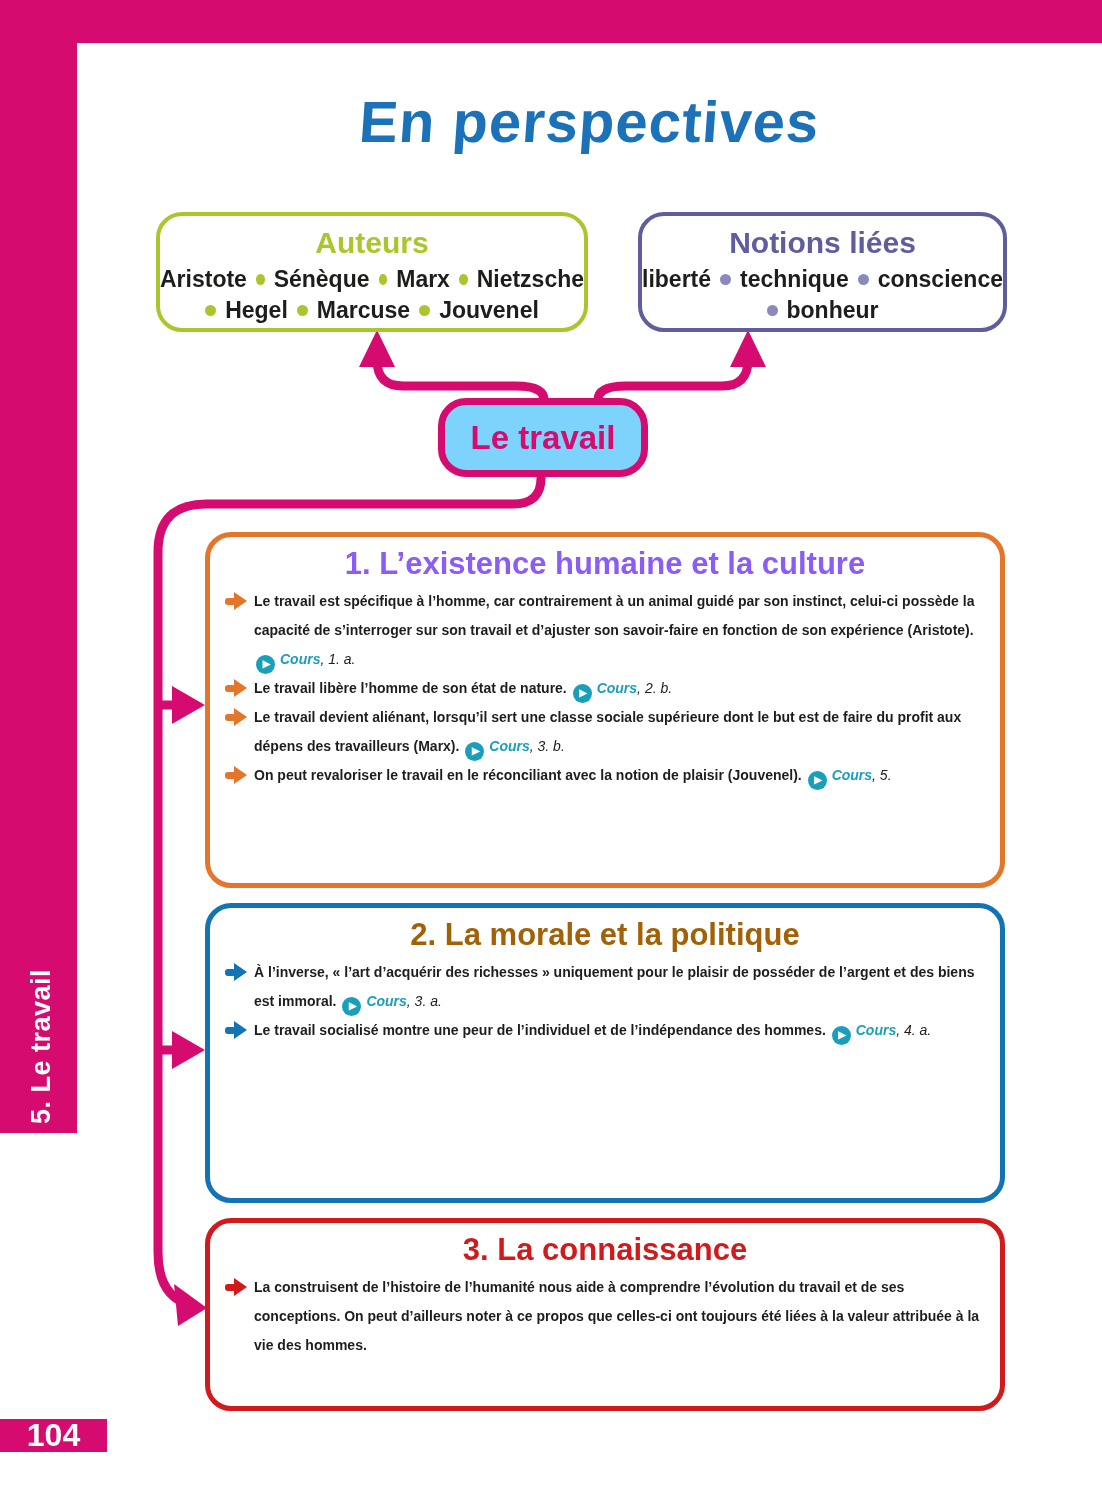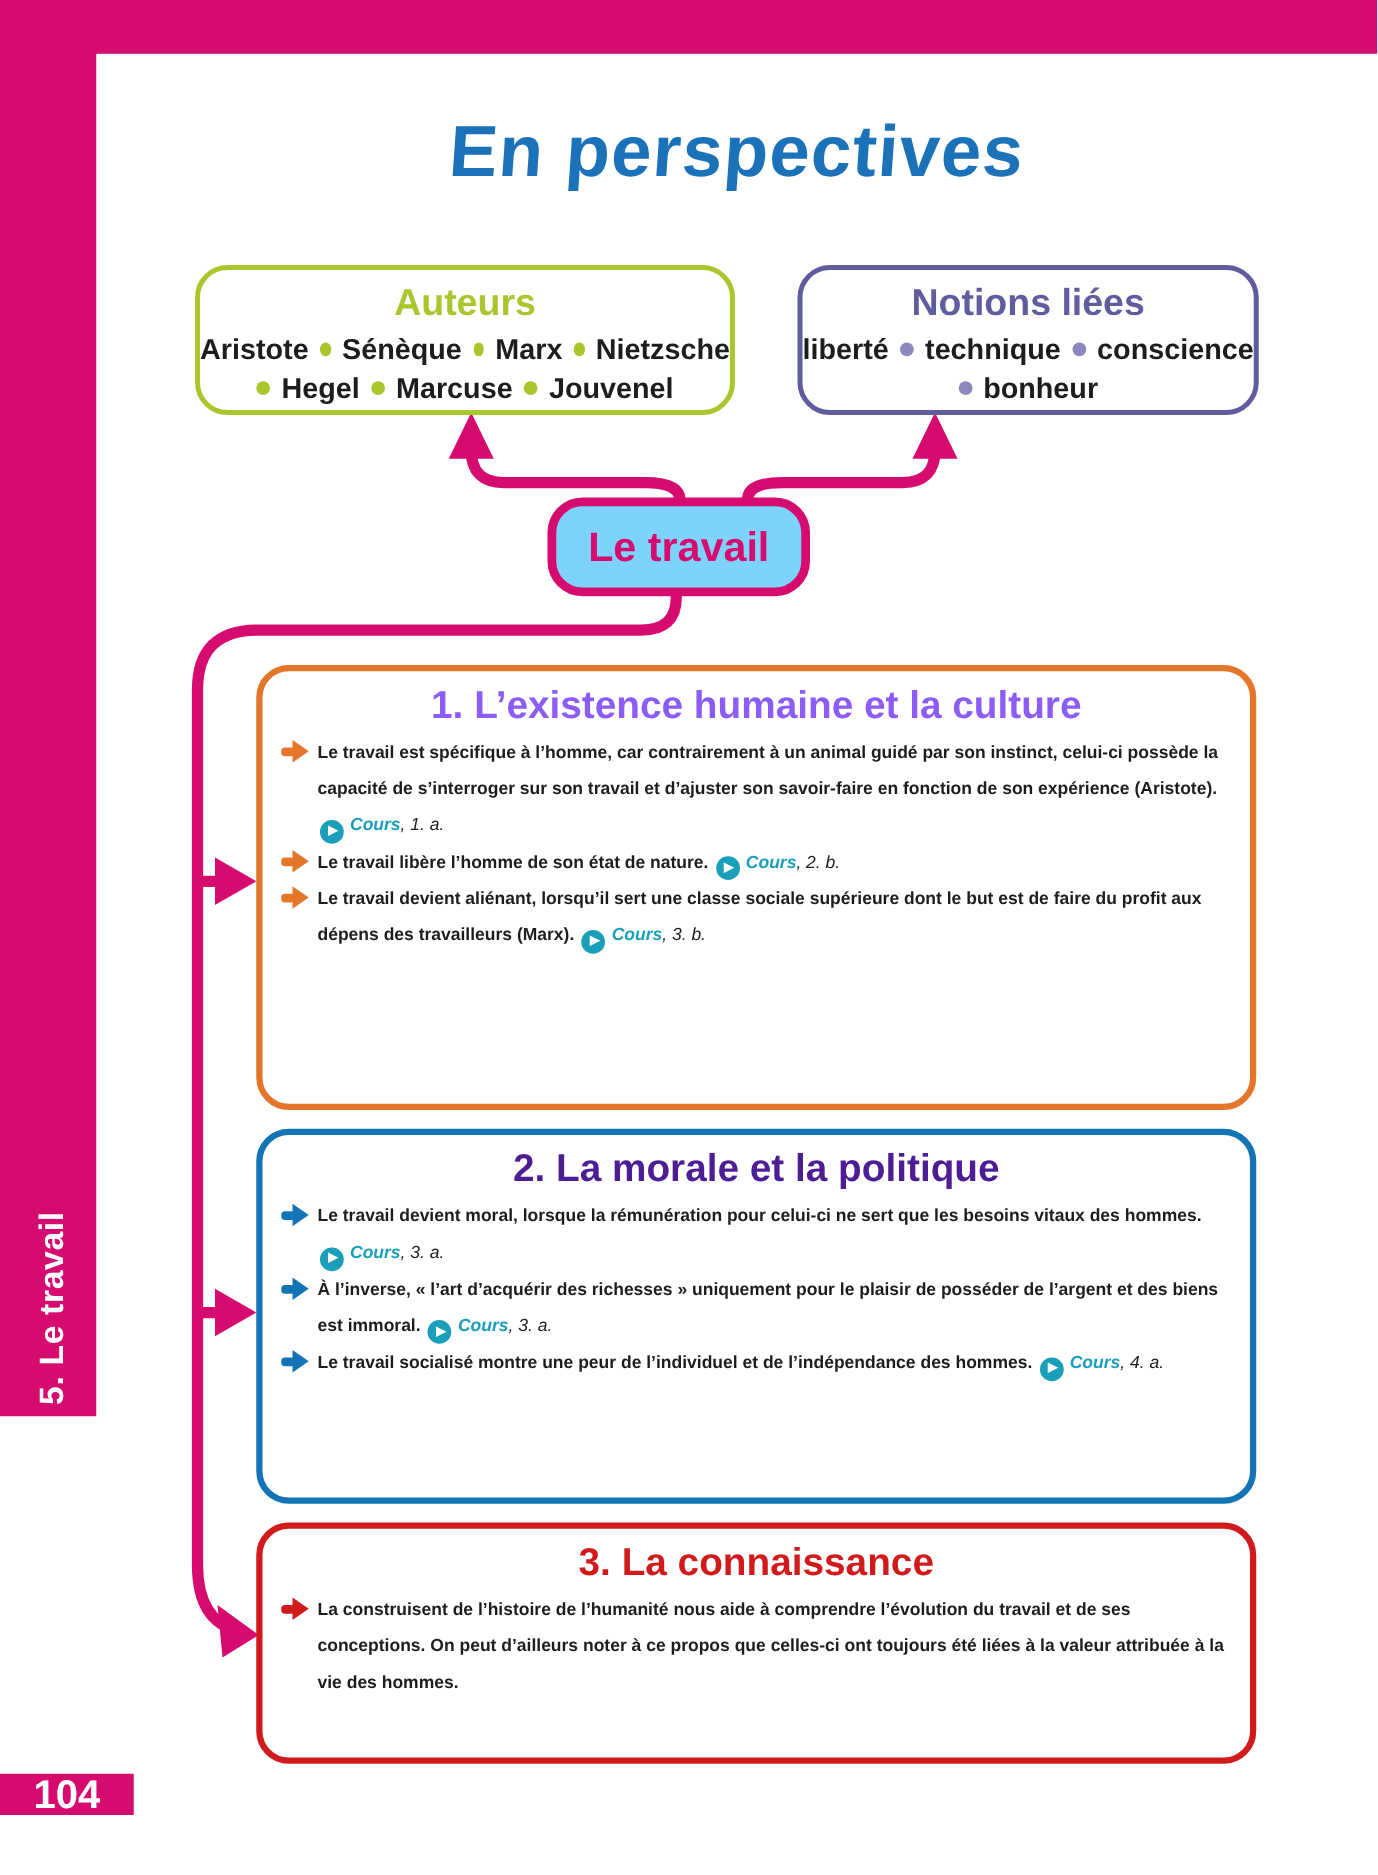--- a/index.html
+++ b/index.html
@@ -40,21 +40,21 @@
   
   svg.wires{position:absolute;left:0;top:0;}
 
   
   .sec{position:absolute;left:205px;width:800px;box-sizing:border-box;background:#fff;
        border-radius:26px;}
   .sec.s1{top:532px;height:356px;border:5px solid #e4762b;}
   .sec.s2{top:903px;height:300px;border:5px solid #1374b5;}
   .sec.s3{top:1218px;height:193px;border:5px solid #d11a1c;}
   .sec h2{margin:9px 0 5px;text-align:center;font-size:31px;}
-  .s1 h2{color:#8b5cf6;} .s2 h2{color:#4c1d95;} .s3 h2{color:#d11a1c;}
+  .s1 h2{color:#8b5cf6;} .s2 h2{color:#a16207;} .s3 h2{color:#d11a1c;}
 
   .bullets{display:flex;flex-direction:column;padding:0 20px 0 14px;}
   .bullet{display:flex;align-items:flex-start;}
   .bullet p{margin:0;font-size:14px;font-weight:bold;line-height:29px;color:#1d1d1b;flex:1;}
 
   
   .ba{position:relative;flex:0 0 30px;height:29px;margin-top:0;}
   .ba::before{content:"";position:absolute;left:1px;top:11px;width:11px;height:7px;border-radius:3px;}
   .ba::after{content:"";position:absolute;left:10px;top:5px;width:0;height:0;
              border-top:9.5px solid transparent;border-bottom:9.5px solid transparent;}
@@ -146,30 +146,30 @@
         <p><span>Le travail est spécifique à l’homme, car contrairement à un animal guidé par son instinct, celui-ci possède la capacité de s’interroger sur son travail et d’ajuster son savoir-faire en fonction de son expérience (Aristote). </span><span class="play"></span><span class="cours">Cours</span><span class="ref">, 1. a.</span></p>
       </div>
       <div class="bullet">
         <span class="ba"></span>
         <p><span>Le travail libère l’homme de son état de nature. </span><span class="play"></span><span class="cours">Cours</span><span class="ref">, 2. b.</span></p>
       </div>
       <div class="bullet">
         <span class="ba"></span>
         <p><span>Le travail devient aliénant, lorsqu’il sert une classe sociale supérieure dont le but est de faire du profit aux dépens des travailleurs (Marx). </span><span class="play"></span><span class="cours">Cours</span><span class="ref">, 3. b.</span></p>
       </div>
+      <div class="bullet">
+        <span class="ba"></span>
+        <p><span>On peut revaloriser le travail en le réconciliant avec la notion de plaisir (Jouvenel). </span><span class="play"></span><span class="cours">Cours</span><span class="ref">, 5.</span></p>
+      </div>
     </div>
   </div>
 
   <div class="sec s2">
     <h2>2. La morale et la politique</h2>
     <div class="bullets">
-      <div class="bullet">
-        <span class="ba"></span>
-        <p><span>Le travail devient moral, lorsque la rémunération pour celui-ci ne sert que les besoins vitaux des hommes. </span><span class="play"></span><span class="cours">Cours</span><span class="ref">, 3. a.</span></p>
-      </div>
       <div class="bullet">
         <span class="ba"></span>
         <p><span>À l’inverse, « l’art d’acquérir des richesses » uniquement pour le plaisir de posséder de l’argent et des biens est immoral. </span><span class="play"></span><span class="cours">Cours</span><span class="ref">, 3. a.</span></p>
       </div>
       <div class="bullet">
         <span class="ba"></span>
         <p><span>Le travail socialisé montre une peur de l’individuel et de l’indépendance des hommes. </span><span class="play"></span><span class="cours">Cours</span><span class="ref">, 4. a.</span></p>
       </div>
     </div>
   </div>

